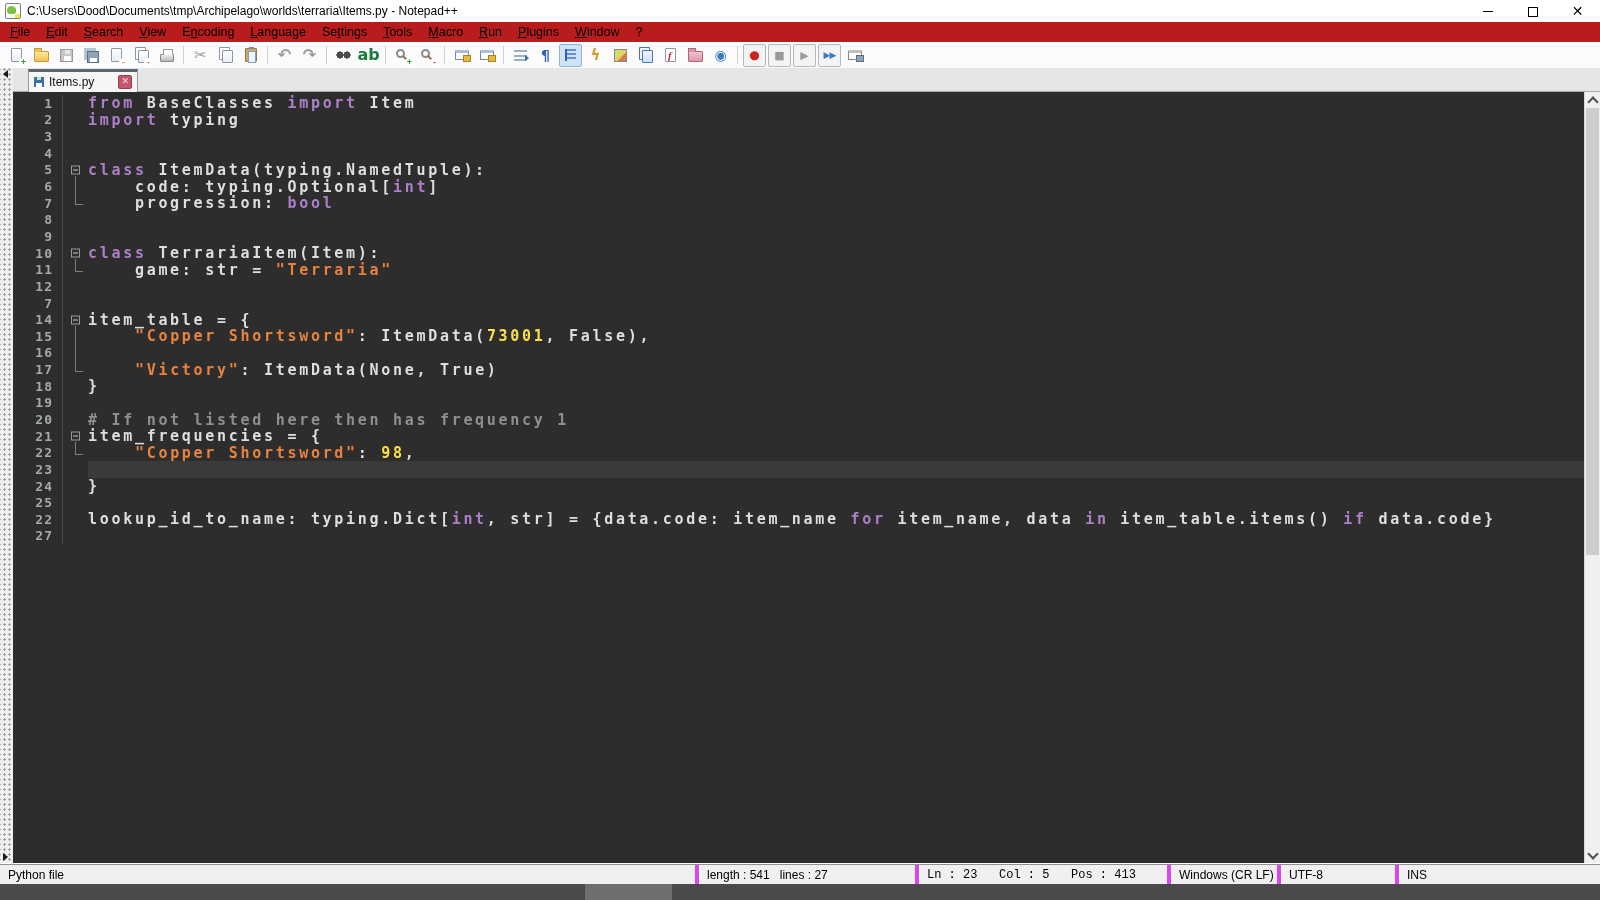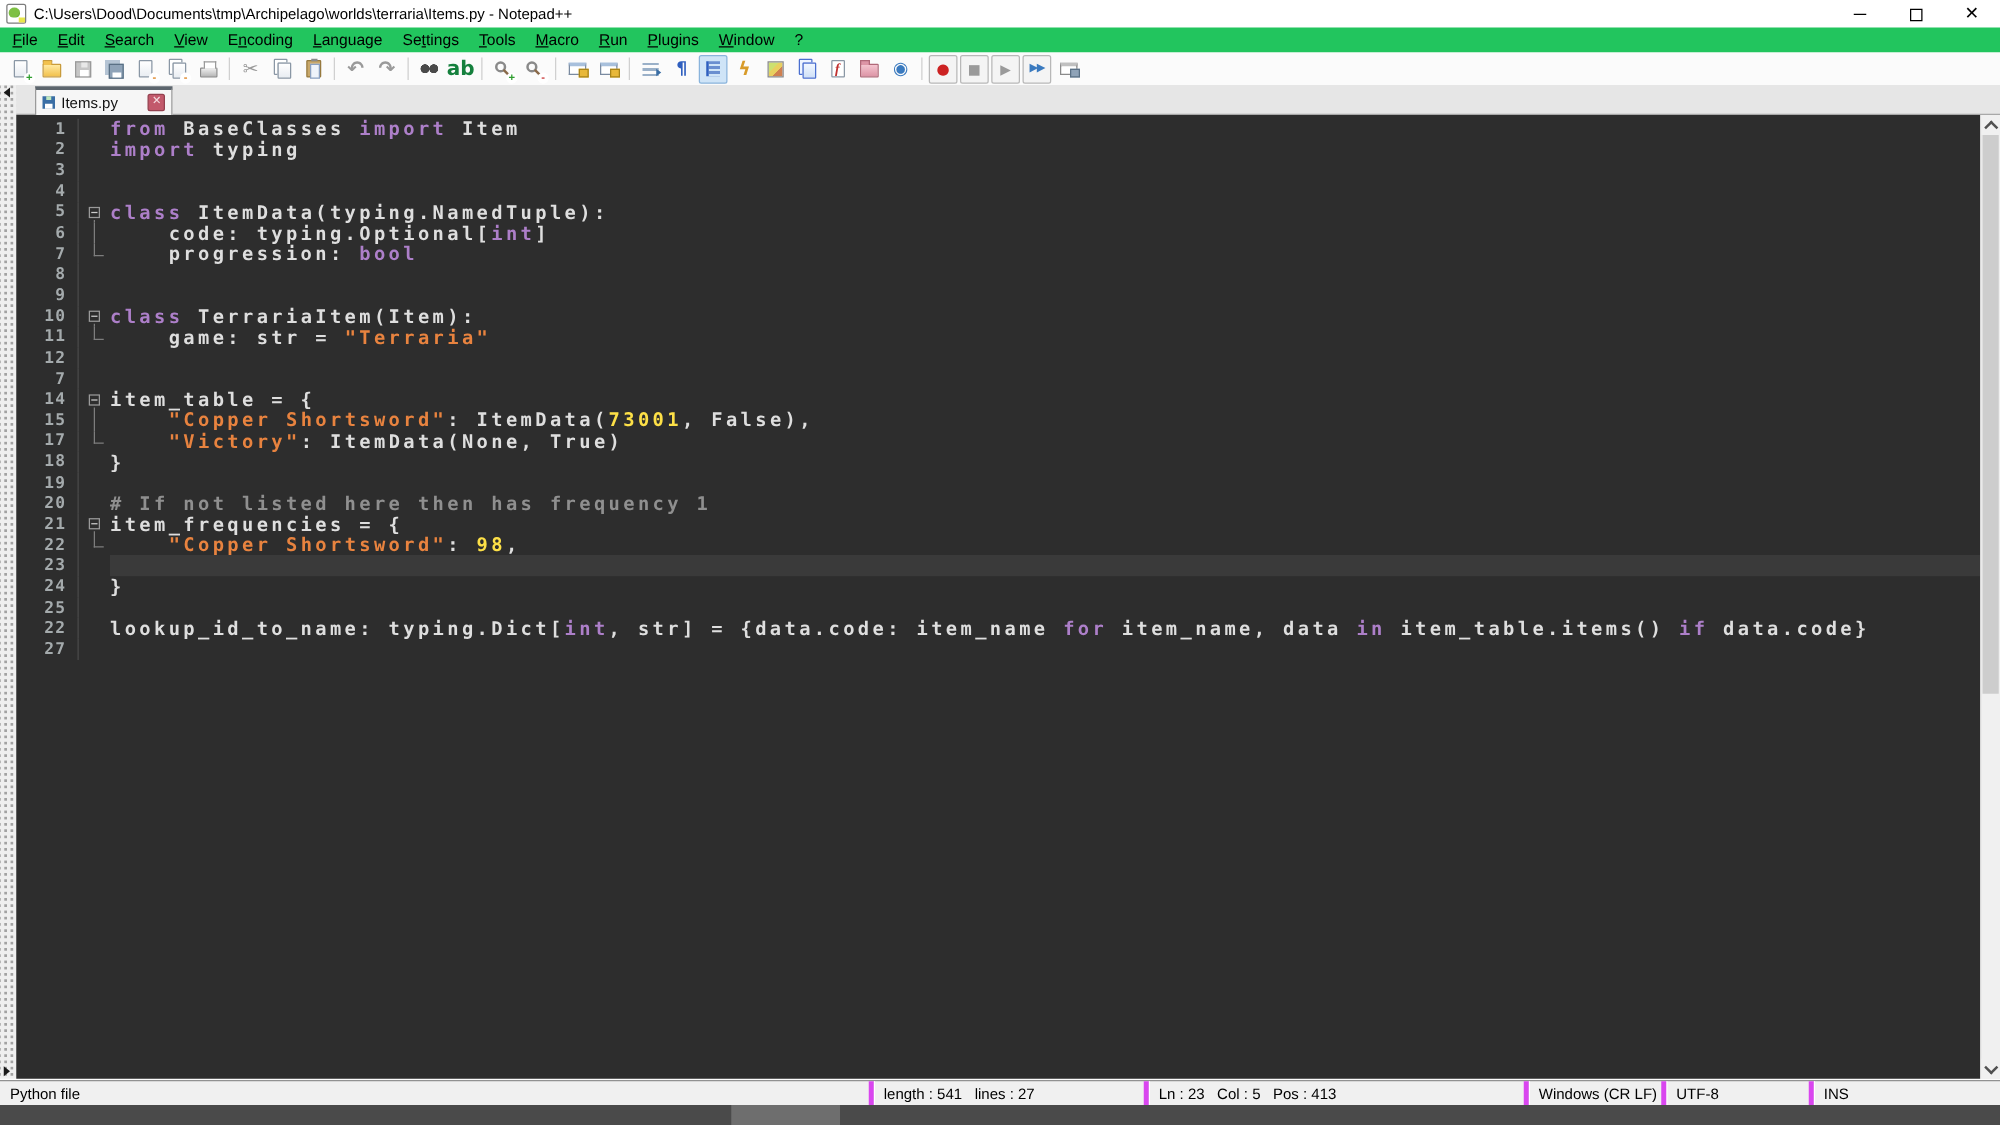--- a/index.html
+++ b/index.html
@@ -17,21 +17,21 @@
   .title-text{font-size:12px;color:#000;white-space:pre;}
   .win-controls{margin-left:auto;display:flex;height:22px;}
   .wbtn{width:45px;height:22px;display:flex;align-items:center;justify-content:center;cursor:default;}
   .glyph-min{width:10px;height:0;border-top:1px solid #000;}
   .glyph-restore{width:8px;height:8px;border:1px solid #000;position:relative;background:#fff;margin-top:2px;}
   .glyph-restore::before{content:"";position:absolute;left:2px;top:-4px;width:8px;height:8px;border:1px solid #000;
         border-left-width:1px;z-index:-1;background:#fff;}
   .glyph-close{font-size:14px;color:#000;line-height:14px;font-family:"DejaVu Sans",sans-serif;}
 
   
-  .menubar{position:absolute;left:0;top:22px;width:1600px;height:20px;background:#22c55e;
+  .menubar{position:absolute;left:0;top:22px;width:1600px;height:20px;background:#b91c1c;
            display:flex;align-items:center;padding-left:2px;box-sizing:border-box;}
   .menu-item{font-size:12.5px;color:#000;padding:2px 8px;white-space:pre;}
   .menu-item u{text-decoration:underline;}
 
   
   .toolbar{position:absolute;left:0;top:42px;width:1600px;height:26px;background:#fbfbfb;
            display:flex;align-items:center;padding-left:4px;box-sizing:border-box;}
   .tbtn{width:23px;height:23px;display:flex;align-items:center;justify-content:center;position:relative;
         border:1px solid transparent;border-radius:2px;box-sizing:border-box;margin:0 1px;}
   .tbtn.active{background:#cfe4f7;border-color:#8ab4dc;}
@@ -133,21 +133,21 @@
   .chev-up{width:6px;height:6px;border-left:2px solid #505050;border-top:2px solid #505050;transform:rotate(45deg);margin-top:6px;}
   .chev-down{width:6px;height:6px;border-left:2px solid #505050;border-top:2px solid #505050;transform:rotate(225deg);margin-top:3px;}
   .vs-thumb{position:absolute;left:1px;top:16px;width:13px;height:447px;background:#cdcdcd;}
 
   
   .statusbar{position:absolute;left:0;top:864px;width:1600px;height:20px;background:#f0f0f0;
        border-top:1px solid #919191;box-sizing:border-box;display:flex;align-items:center;font-size:12px;color:#000;}
   .sb-sec{height:100%;display:flex;align-items:center;padding-left:8px;box-sizing:border-box;white-space:pre;
        border-left:4px solid #d946ef;box-shadow:inset 1px 0 0 #ffffff;}
   .sb-sec:first-child{border-left:none;box-shadow:none;}
-  .sb-doctype{width:695px;} .sb-length{width:220px;} .sb-pos{width:304px;}
+  .sb-doctype{width:695px;} .sb-length{width:220px;} .sb-pos{width:252px;font-family:Liberation Mono, monospace;}
   .sb-eol{width:110px;} .sb-enc{width:118px;} .sb-ins{flex:1;}
 
   
   .bottombar{position:absolute;left:0;top:884px;width:1600px;height:16px;background:#4a4a4a;}
   .bb-seg{position:absolute;left:585px;top:0;width:87px;height:16px;background:#6e6e6e;}
 </style>
 </head>
 <body>
 
 <div class="app">
@@ -388,20 +388,25 @@
             <span class="fbox"></span>
           </span>
           <span class="codeln"><span class="seg-def">item_table = {</span></span>
         </div>
         <div class="line">
           <span class="ln">15</span>
           <span class="fold mid"></span>
           <span class="codeln"><span class="seg-def">    </span><span class="seg-str">"Copper Shortsword"</span><span class="seg-def">: ItemData(</span><span class="seg-num">73001</span><span class="seg-def">, False),</span></span>
         </div>
         <div class="line">
+          <span class="ln">16</span>
+          <span class="fold mid"></span>
+          <span class="codeln"></span>
+        </div>
+        <div class="line">
           <span class="ln">17</span>
           <span class="fold end"></span>
           <span class="codeln"><span class="seg-def">    </span><span class="seg-str">"Victory"</span><span class="seg-def">: ItemData(None, True)</span></span>
         </div>
         <div class="line">
           <span class="ln">18</span>
           <span class="fold"></span>
           <span class="codeln"><span class="seg-def">}</span></span>
         </div>
         <div class="line">

